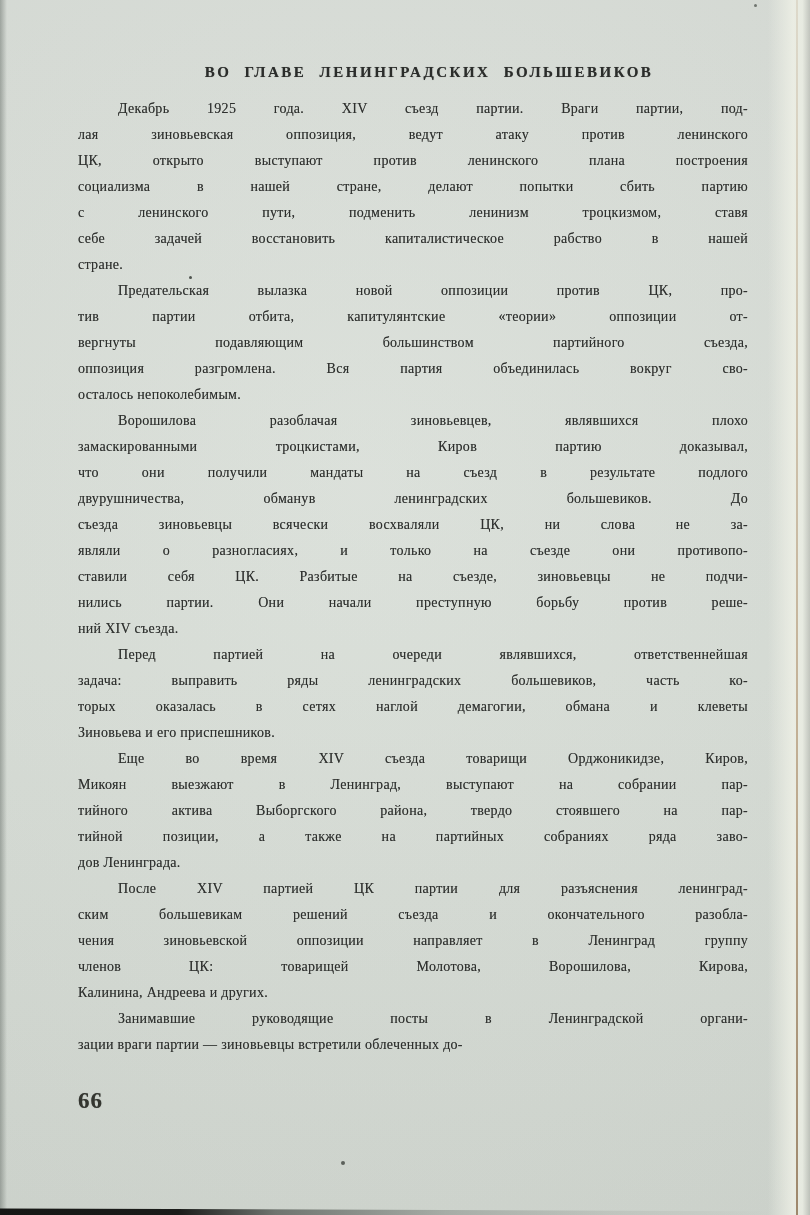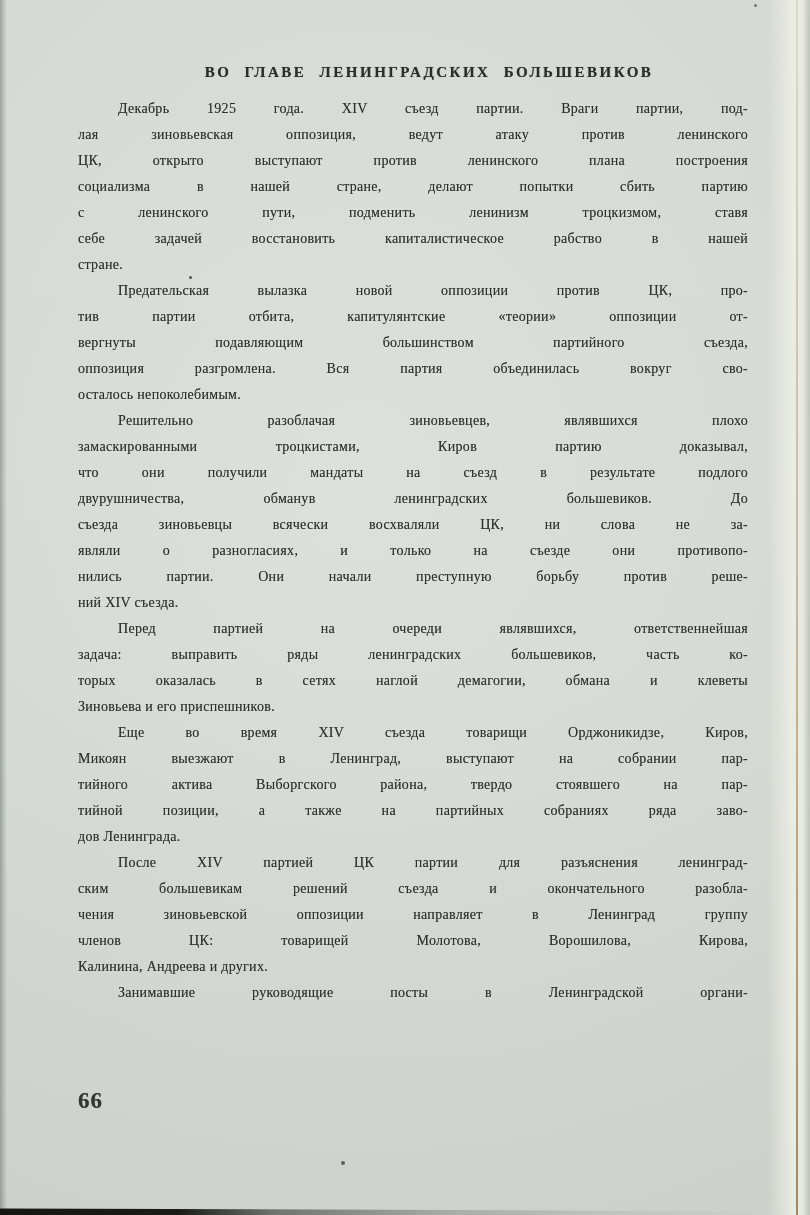--- a/index.html
+++ b/index.html
@@ -114,26 +114,27 @@
         <div class="line last">стране.</div>
       </div>
       <div class="paragraph">
         <div class="line first">Предательская вылазка новой оппозиции против ЦК, про-</div>
         <div class="line">тив партии отбита, капитулянтские «теории» оппозиции от-</div>
         <div class="line">вергнуты подавляющим большинством партийного съезда,</div>
         <div class="line">оппозиция разгромлена. Вся партия объединилась вокруг сво-</div>
         <div class="line last">осталось непоколебимым.</div>
       </div>
       <div class="paragraph">
-        <div class="line first">Решительно разоблачая зиновьевцев, являвшихся плохо</div>
+        <div class="line first">Ворошилова разоблачая зиновьевцев, являвшихся плохо</div>
         <div class="line">замаскированными троцкистами, Киров партию доказывал,</div>
         <div class="line">что они получили мандаты на съезд в результате подлого</div>
         <div class="line">двурушничества, обманув ленинградских большевиков. До</div>
         <div class="line">съезда зиновьевцы всячески восхваляли ЦК, ни слова не за-</div>
         <div class="line">являли о разногласиях, и только на съезде они противопо-</div>
+        <div class="line">ставили себя ЦК. Разбитые на съезде, зиновьевцы не подчи-</div>
         <div class="line">нились партии. Они начали преступную борьбу против реше-</div>
         <div class="line last">ний XIV съезда.</div>
       </div>
       <div class="paragraph">
         <div class="line first">Перед партией на очереди являвшихся, ответственнейшая</div>
         <div class="line">задача: выправить ряды ленинградских большевиков, часть ко-</div>
         <div class="line">торых оказалась в сетях наглой демагогии, обмана и клеветы</div>
         <div class="line last">Зиновьева и его приспешников.</div>
       </div>
       <div class="paragraph">
@@ -145,20 +146,21 @@
       </div>
       <div class="paragraph">
         <div class="line first">После XIV партией ЦК партии для разъяснения ленинград-</div>
         <div class="line">ским большевикам решений съезда и окончательного разобла-</div>
         <div class="line">чения зиновьевской оппозиции направляет в Ленинград группу</div>
         <div class="line">членов ЦК: товарищей Молотова, Ворошилова, Кирова,</div>
         <div class="line last">Калинина, Андреева и других.</div>
       </div>
       <div class="paragraph">
         <div class="line first">Занимавшие руководящие посты в Ленинградской органи-</div>
+        <div class="line last">зации враги партии — зиновьевцы встретили облеченных до-</div>
       </div>
     </div>
 
   <div class="page-number">66</div>
 
   <div class="edge-left"></div>
   <div class="edge-right"></div>
   <div class="edge-right-line"></div>
   <div class="edge-bottom"></div>
   <div class="speck speck-1"></div>

